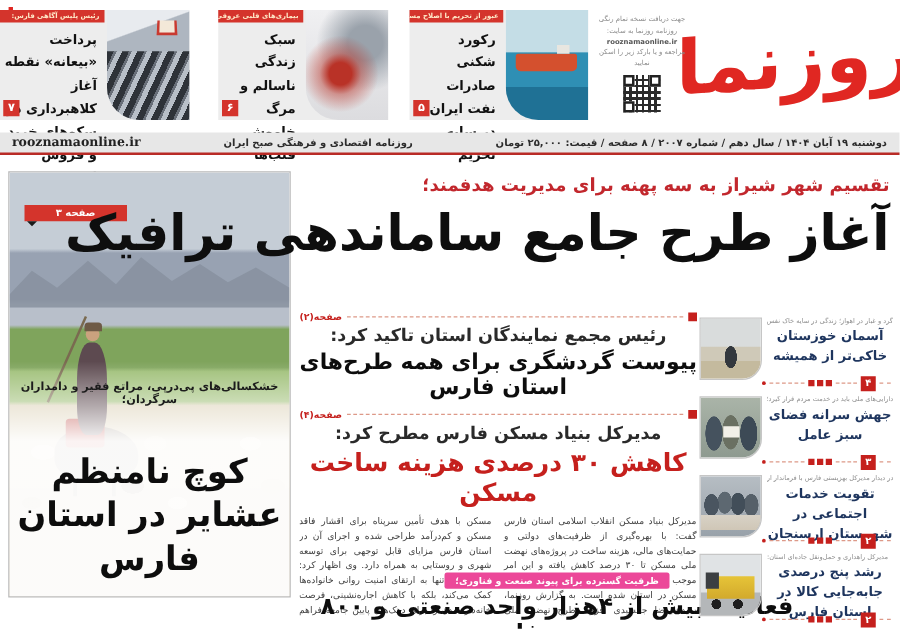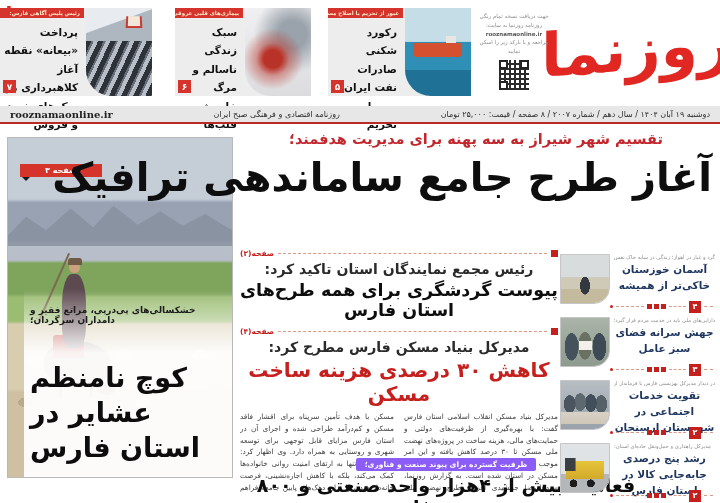--- a/index.html
+++ b/index.html
@@ -37,21 +37,21 @@
   .ph-heart { width:100%; height:100%; background:
       radial-gradient(circle at 42% 58%, #b93227 0 14%, rgba(185,50,39,.45) 26%, rgba(185,50,39,0) 48%),
       radial-gradient(circle at 72% 30%, #9aa2ab 0 18%, rgba(154,162,171,0) 50%),
       linear-gradient(#f0f0f2,#dcdcdf); }
   .ph-tanker { width:100%; height:100%; background:linear-gradient(#c4dde6 0 38%, #2f8fb4 39% 70%, #1f7195 70%); position:relative; }
   .ph-tanker .ship { position:absolute; left:12%; top:40%; width:74%; height:16%; background:#d4502e; border-radius:2px 2px 4px 4px; }
   .ph-tanker .ship:after { content:""; position:absolute; right:12%; top:-7px; width:10px; height:7px; background:#e8e6e0; }
 
   
   .dateline { position:absolute; left:0; top:106px; width:720px; height:18px; background:#e7e7e7; border-bottom:2px solid #b92b26; display:flex; align-items:center; justify-content:space-between; padding:0 10px; }
-  .dateline .seg { font-size:8px; font-weight:normal; color:#2c2c2c; }
+  .dateline .seg { font-size:8px; font-weight:bold; color:#2c2c2c; }
   .dateline .site { font-size:10px; font-weight:bold; color:#222; direction:ltr; font-family:"DejaVu Serif", serif; }
 
   
   .photo-story { position:absolute; left:7px; top:137px; width:226px; height:341px; border:1px solid #b9b9b9; background:#fff; overflow:hidden; }
   .ph-shepherd { position:absolute; inset:0;
      background:
       radial-gradient(ellipse 16px 10px at 12% 66%, #ece2cc 60%, transparent 61%),
       radial-gradient(ellipse 14px 9px at 30% 72%, #c9b99b 60%, transparent 61%),
       radial-gradient(ellipse 15px 10px at 52% 64%, #e6d9bf 60%, transparent 61%),
       radial-gradient(ellipse 17px 11px at 68% 70%, #d8c8a8 60%, transparent 61%),
@@ -68,43 +68,43 @@
   .donkey { position:absolute; left:16%; top:60%; width:30%; height:13%; background:#9b9184; border-radius:46% 52% 40% 40%; }
   .donkey i { position:absolute; bottom:-12px; width:3px; height:13px; background:#8a8174; }
   .donkey i:first-child { left:22%; } .donkey i:last-child { left:68%; }
   .saddle { position:absolute; left:20%; top:58%; width:14%; height:7%; background:#b5342e; border-radius:3px; }
   .rider { position:absolute; left:24%; top:40%; width:11%; height:22%; background:#5d4a50; border-radius:40% 40% 30% 30%; }
   .rider:before { content:""; position:absolute; top:-12px; left:28%; width:11px; height:11px; background:#caa27e; border-radius:50%; }
   .rider:after { content:""; position:absolute; top:-16px; left:24%; width:14px; height:7px; background:#6e5a46; border-radius:3px 3px 0 0; }
   .stick { position:absolute; left:20%; top:33%; width:2px; height:22%; background:#7a6a50; transform:rotate(24deg); }
   .page-tab { position:absolute; left:12px; top:26px; background:#d4342c; color:#fff; font-size:8px; font-weight:bold; padding:2px 25px; }
   .page-tab:after { content:""; position:absolute; left:2px; top:100%; border:4px solid transparent; border-top-color:#1a1a1a; }
-  .photo-overlay { position:absolute; left:16px; right:0; bottom:0; padding:16px 6px 12px; text-align:left;
+  .photo-overlay { position:absolute; left:0; right:0; bottom:0; padding:16px 6px 12px; text-align:center;
      background:linear-gradient(rgba(255,255,255,0), rgba(255,255,255,.94) 34%); }
   .po-kicker { font-size:9px; font-weight:bold; color:#1c1c1c; margin-bottom:3px; }
   .po-headline { font-size:27px; font-weight:900; color:#0d0d0d; line-height:1.3;margin-top:35px; }
 
   
-  .lead { position:absolute; left:240px; top:131px; width:472px; text-align:center; }
+  .lead { position:absolute; left:240px; top:141px; width:472px; }
   .lead-kicker { color:#c2272d; font-size:14.5px; font-weight:bold; margin-bottom:6px; }
   .lead-headline { color:#0e0e0e; font-size:40px; font-weight:900; white-space:nowrap; line-height:1.2; }
 
   
   .mid-col { position:absolute; left:240px; top:246px; width:318px; }
   .pagerule { display:flex; align-items:center; gap:4px; height:10px; margin:2px 0; }
   .pagerule .sq { width:7px; height:7px; background:#c5201d; flex:none; }
   .pagerule .dash { flex:1; border-top:1px dashed #d98; height:0; }
   .pagerule .lbl { color:#c5201d; font-size:7.5px; font-weight:bold; flex:none; }
   .a-kicker { text-align:center; font-size:14px; font-weight:bold; color:#2a2a2a; margin-top:3px; }
   .a-headline { text-align:center; font-size:17.5px; font-weight:900; color:#0d0d0d; margin:3px 0 6px; }
   .a-headline.red { color:#c5201d; font-size:20px; margin-bottom:5px; }
   .a-body { font-size:7.3px; color:#3d3d3d; text-align:justify; line-height:1.62; column-count:2; column-gap:10px; height:92px; overflow:hidden; margin-bottom:2px; }
 
   .block3 { position:absolute; left:240px; top:452px; width:412px; text-align:center; }
-  .b3-kicker { display:inline-block; background:#8b5cf6; color:#fff; font-size:7.5px; font-weight:bold; padding:2px 9px; border-radius:2px; }
+  .b3-kicker { display:inline-block; background:#ec4899; color:#fff; font-size:7.5px; font-weight:bold; padding:2px 9px; border-radius:2px; }
   .b3-headline { font-size:19px; font-weight:900; color:#0d0d0d; margin-top:3px; }
 
   
   .sidebar { position:absolute; left:560px; top:252px; width:155px; }
   .s-item { position:relative; height:63px; }
   .s-photo { position:absolute; left:0; top:2px; width:50px; height:50px; border:1px solid #c6c6c6; border-bottom-right-radius:16px; overflow:hidden; }
   .s-text { position:absolute; left:54px; right:0; top:2px; }
   .s-kicker { font-size:5.3px; color:#8e8e8e; text-align:left; white-space:nowrap; overflow:hidden; direction:rtl; }
   .s-headline { font-size:10.5px; font-weight:900; color:#1e355e; text-align:center; line-height:1.5; margin-top:2px; }
   .s-rule { position:absolute; left:50px; right:2px; bottom:4px; height:9px; display:flex; direction:ltr; align-items:center; gap:3px; }

